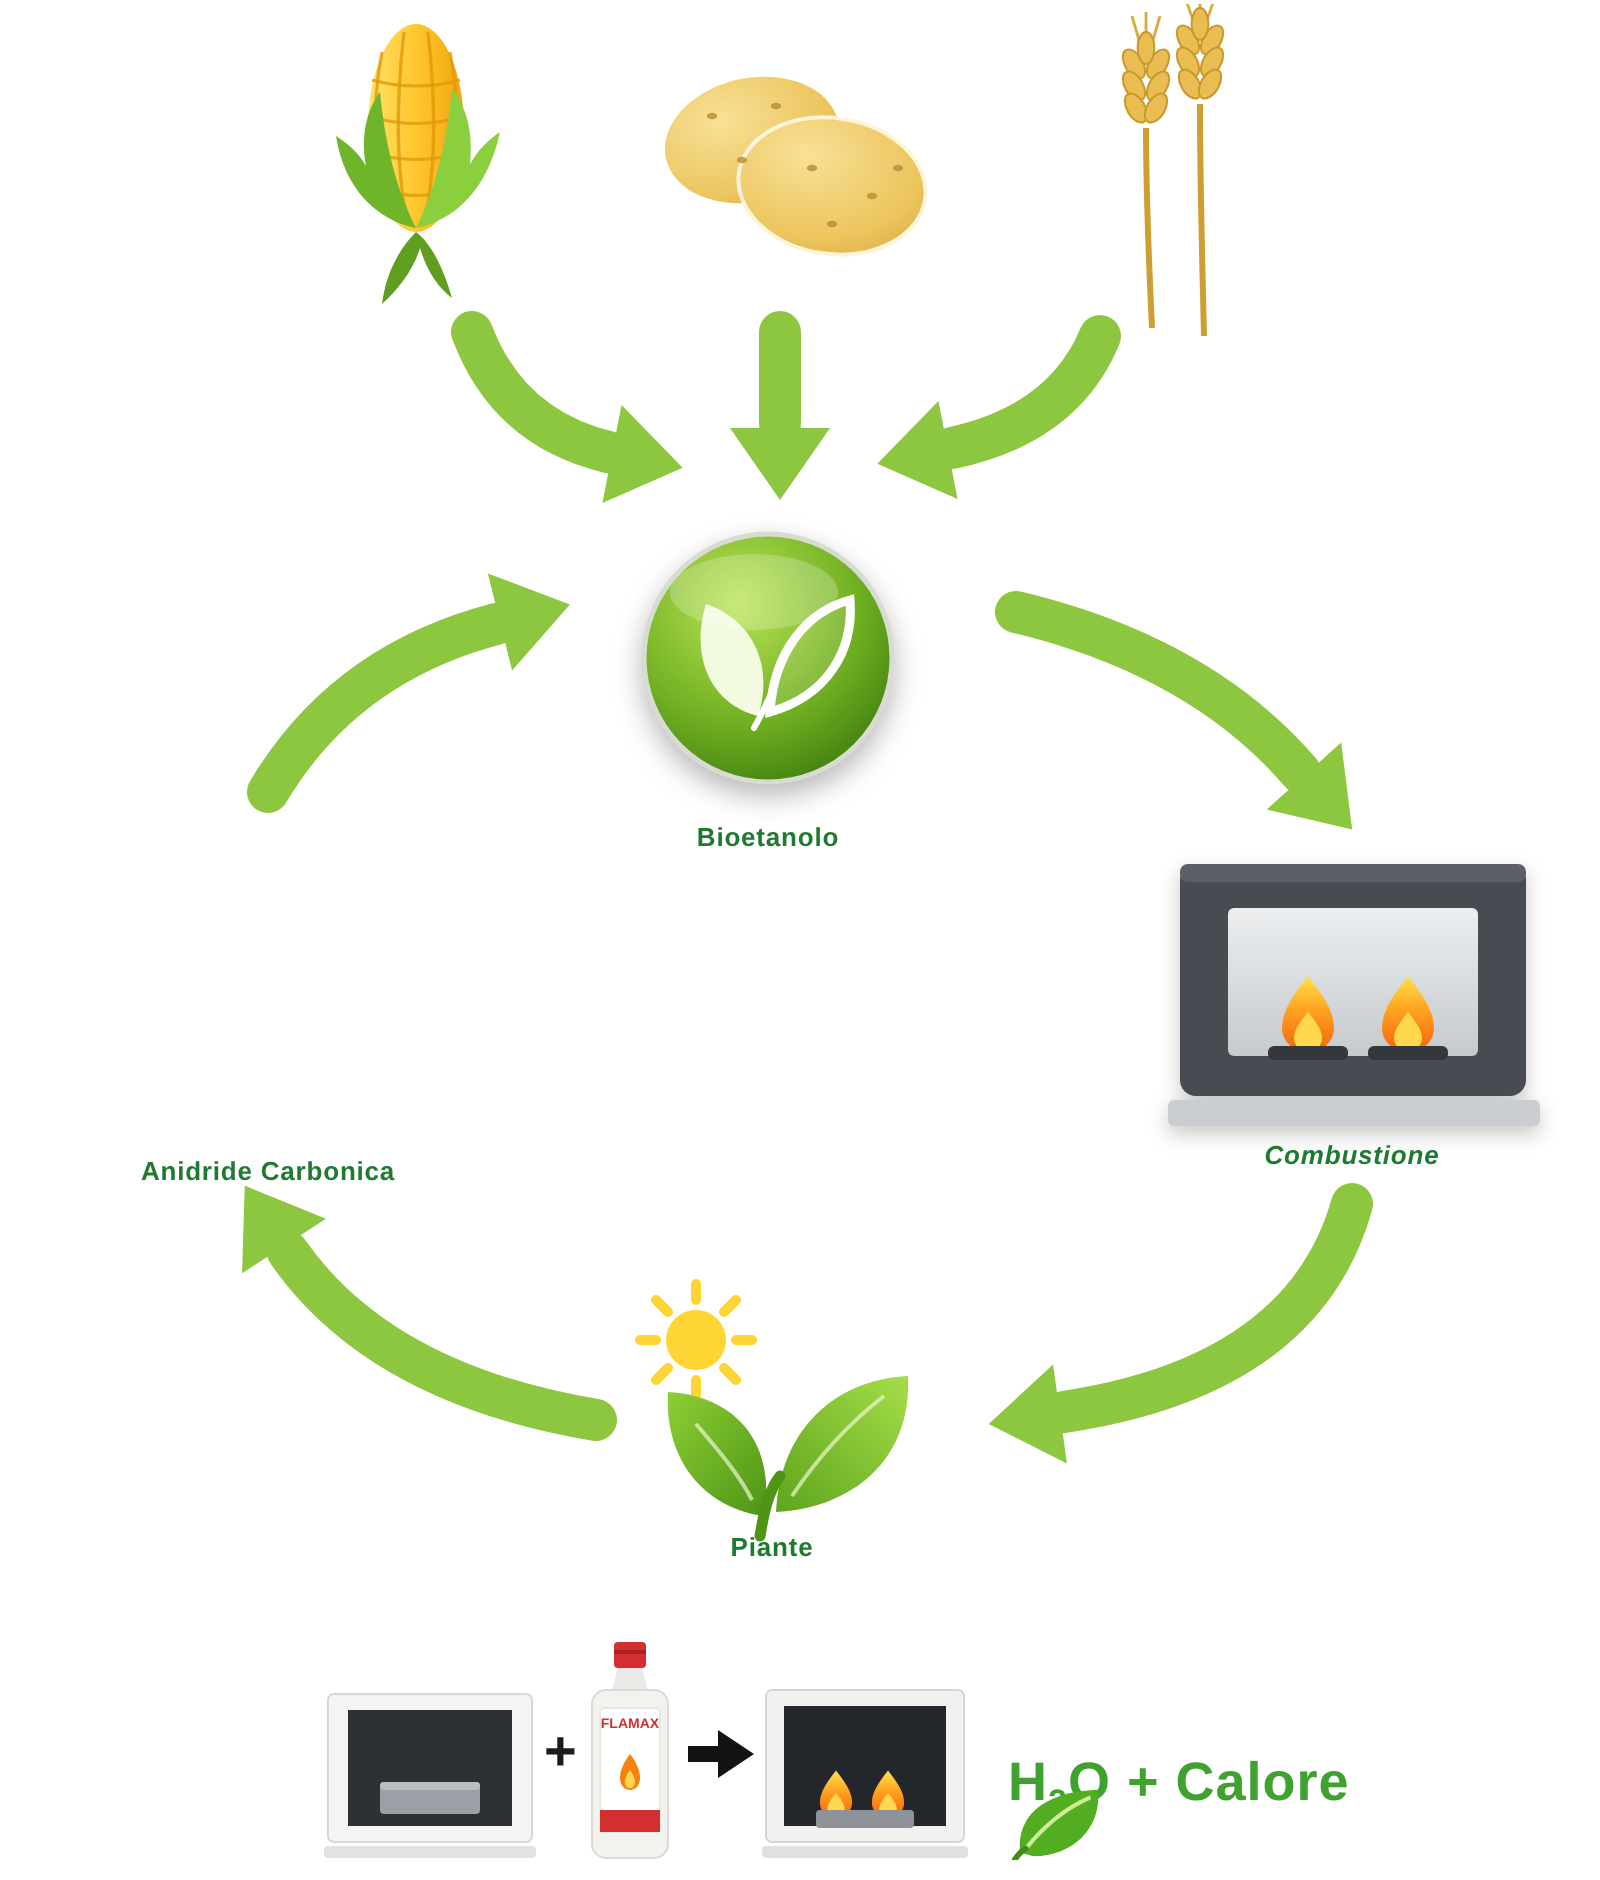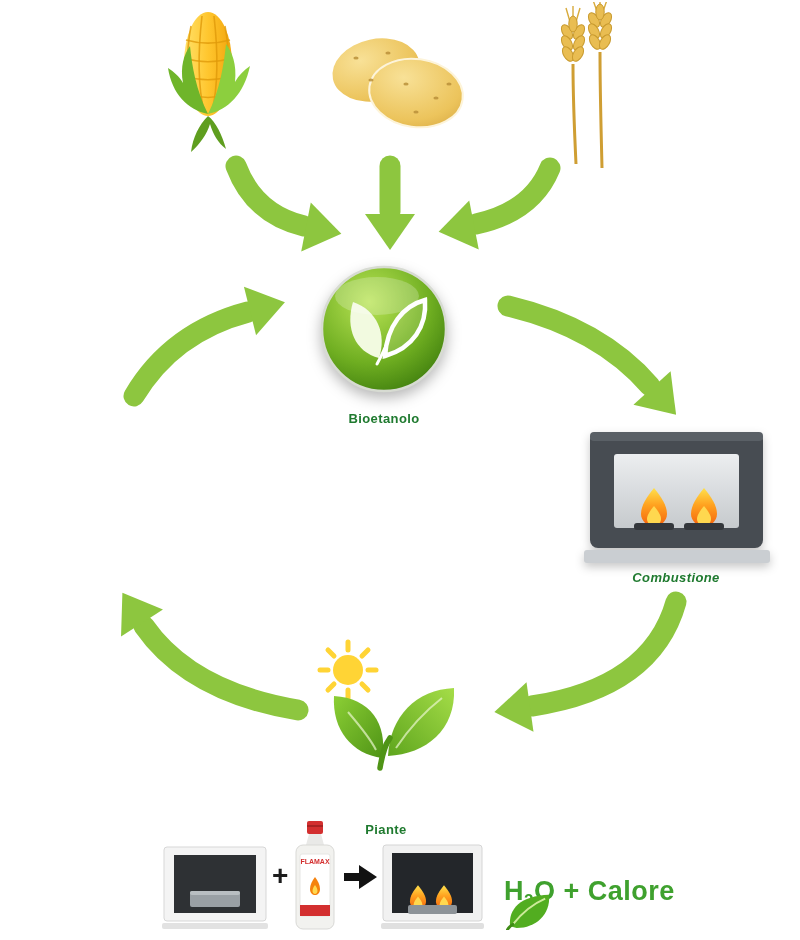--- a/index.html
+++ b/index.html
@@ -173,20 +173,21 @@
       </defs>
       <circle cx="65" cy="65" r="62" fill="url(#bioG)" stroke="#d7dbd2" stroke-width="2.5"></circle>
       <path d="M60,94 C36,88 26,64 34,38 C58,46 68,70 60,94 Z" fill="#f2fae0"></path>
       <path d="M66,92 C68,62 84,42 106,36 C108,62 94,84 66,92 Z" fill="rgba(255,255,255,.12)" stroke="#ffffff" stroke-width="4.5"></path>
       <path d="M58,100 C62,93 64,88 66,84" stroke="#ffffff" stroke-width="3" fill="none" stroke-linecap="round"></path>
       <ellipse cx="58" cy="32" rx="42" ry="19" fill="#ffffff" opacity=".22"></ellipse>
     </svg>
   </div>
   <div class="node-label" style="left:384px;top:411px;">Bioetanolo</div>
 
+  <div class="node-label" style="left:134px;top:578px;">Anidride Carbonica</div>
 
   <div class="icon soft-shadow" style="left:584px;top:428px;width:186px;height:140px;">
     <svg viewBox="0 0 186 140">
       <defs>
         <linearGradient id="fpInner" x1="0" y1="0" x2="0" y2="1">
           <stop offset="0" stop-color="#eceef0"></stop>
             <stop offset="1" stop-color="#c6cacd"></stop>
         </linearGradient>
         <linearGradient id="flameG" x1="0" y1="0" x2="0" y2="1">
           <stop offset="0" stop-color="#ffe14d"></stop>
@@ -235,21 +236,21 @@
           <line x1="38" y1="18" x2="32" y2="12"></line>
       </g>
       <circle cx="52" cy="32" r="15" fill="#ffd435"></circle>
       <path d="M86,120 C56,116 36,92 38,58 C74,60 92,86 86,120 Z" fill="url(#leafG1)"></path>
       <path d="M92,118 C94,78 120,52 158,50 C160,92 130,116 92,118 Z" fill="url(#leafG2)"></path>
       <path d="M84,130 C86,118 88,108 94,100" stroke="#4f9416" stroke-width="5.5" fill="none" stroke-linecap="round"></path>
       <path d="M52,74 C64,88 74,100 80,112" stroke="#e9f7cd" stroke-width="2" fill="none" opacity=".7"></path>
       <path d="M146,60 C128,74 112,92 100,110" stroke="#e9f7cd" stroke-width="2" fill="none" opacity=".7"></path>
     </svg>
   </div>
-  <div class="node-label" style="left:386px;top:822px;">Piante</div>
+  <div class="node-label" style="left:386px;top:766px;">Piante</div>
 
   <div class="icon" style="left:160px;top:845px;width:110px;height:88px;">
     <svg viewBox="0 0 110 88">
       <rect x="4" y="2" width="102" height="74" rx="3" fill="#f4f4f4" stroke="#d7d7d7"></rect>
       <rect x="14" y="10" width="82" height="58" fill="#2e3134"></rect>
       <rect x="30" y="46" width="50" height="16" rx="2" fill="#9aa0a5"></rect>
       <rect x="30" y="46" width="50" height="4" rx="2" fill="#b9bec2"></rect>
       <rect x="2" y="78" width="106" height="6" rx="2" fill="#e2e2e2"></rect>
     </svg>
   </div>

